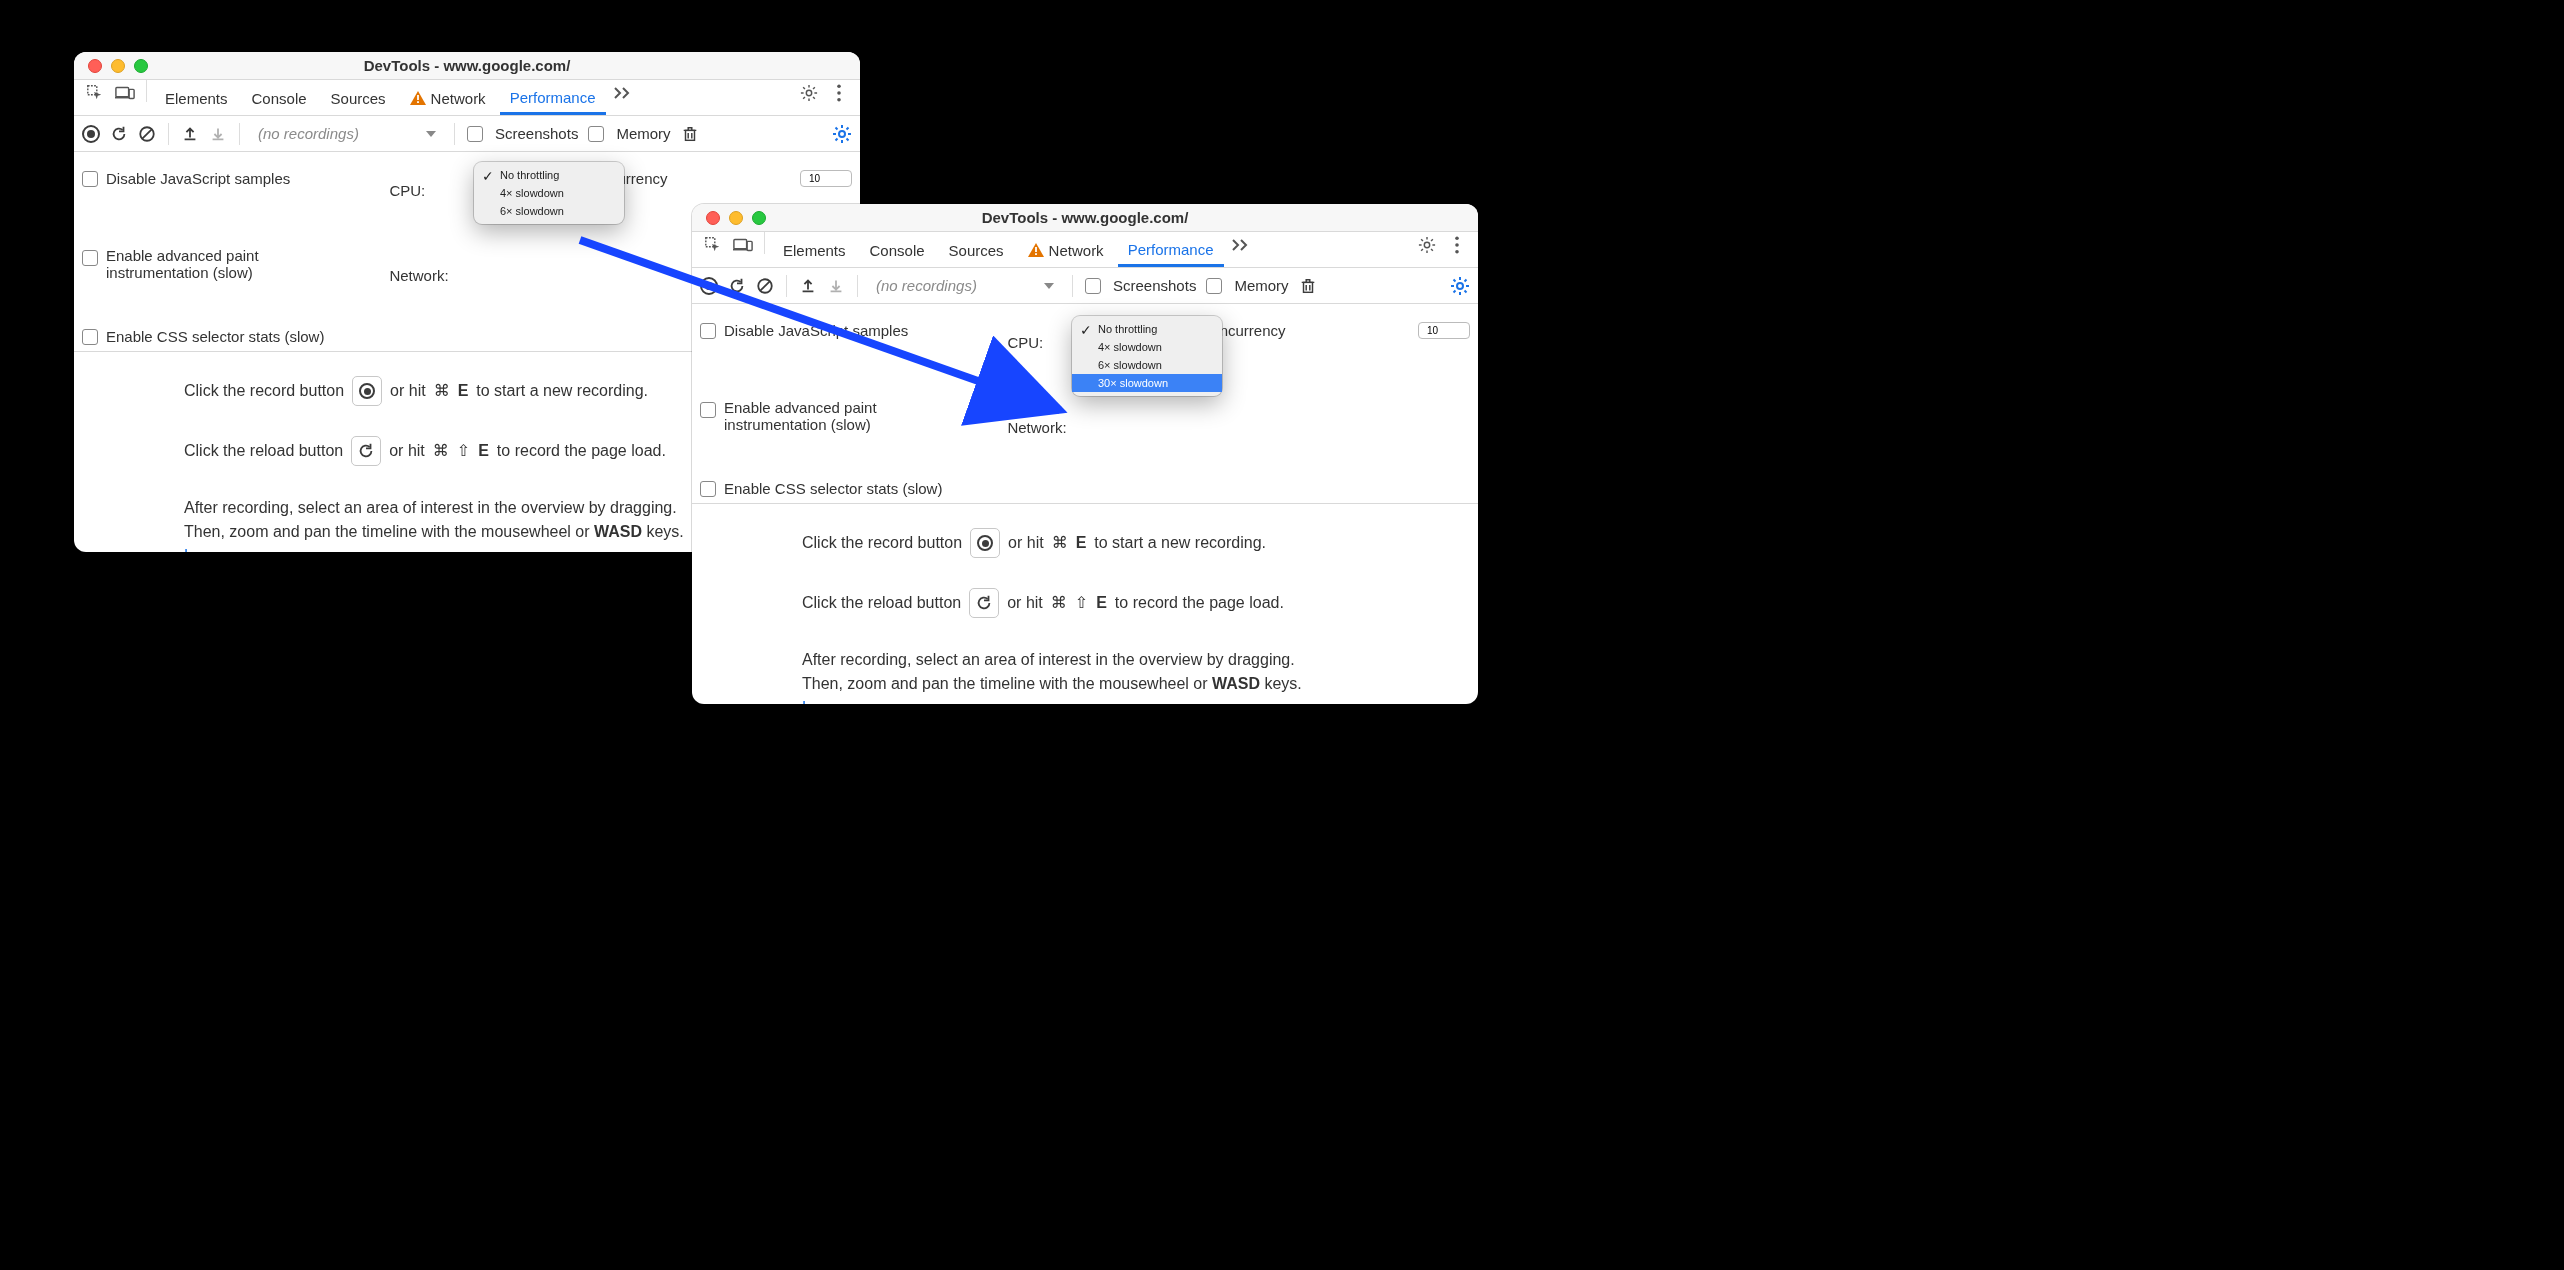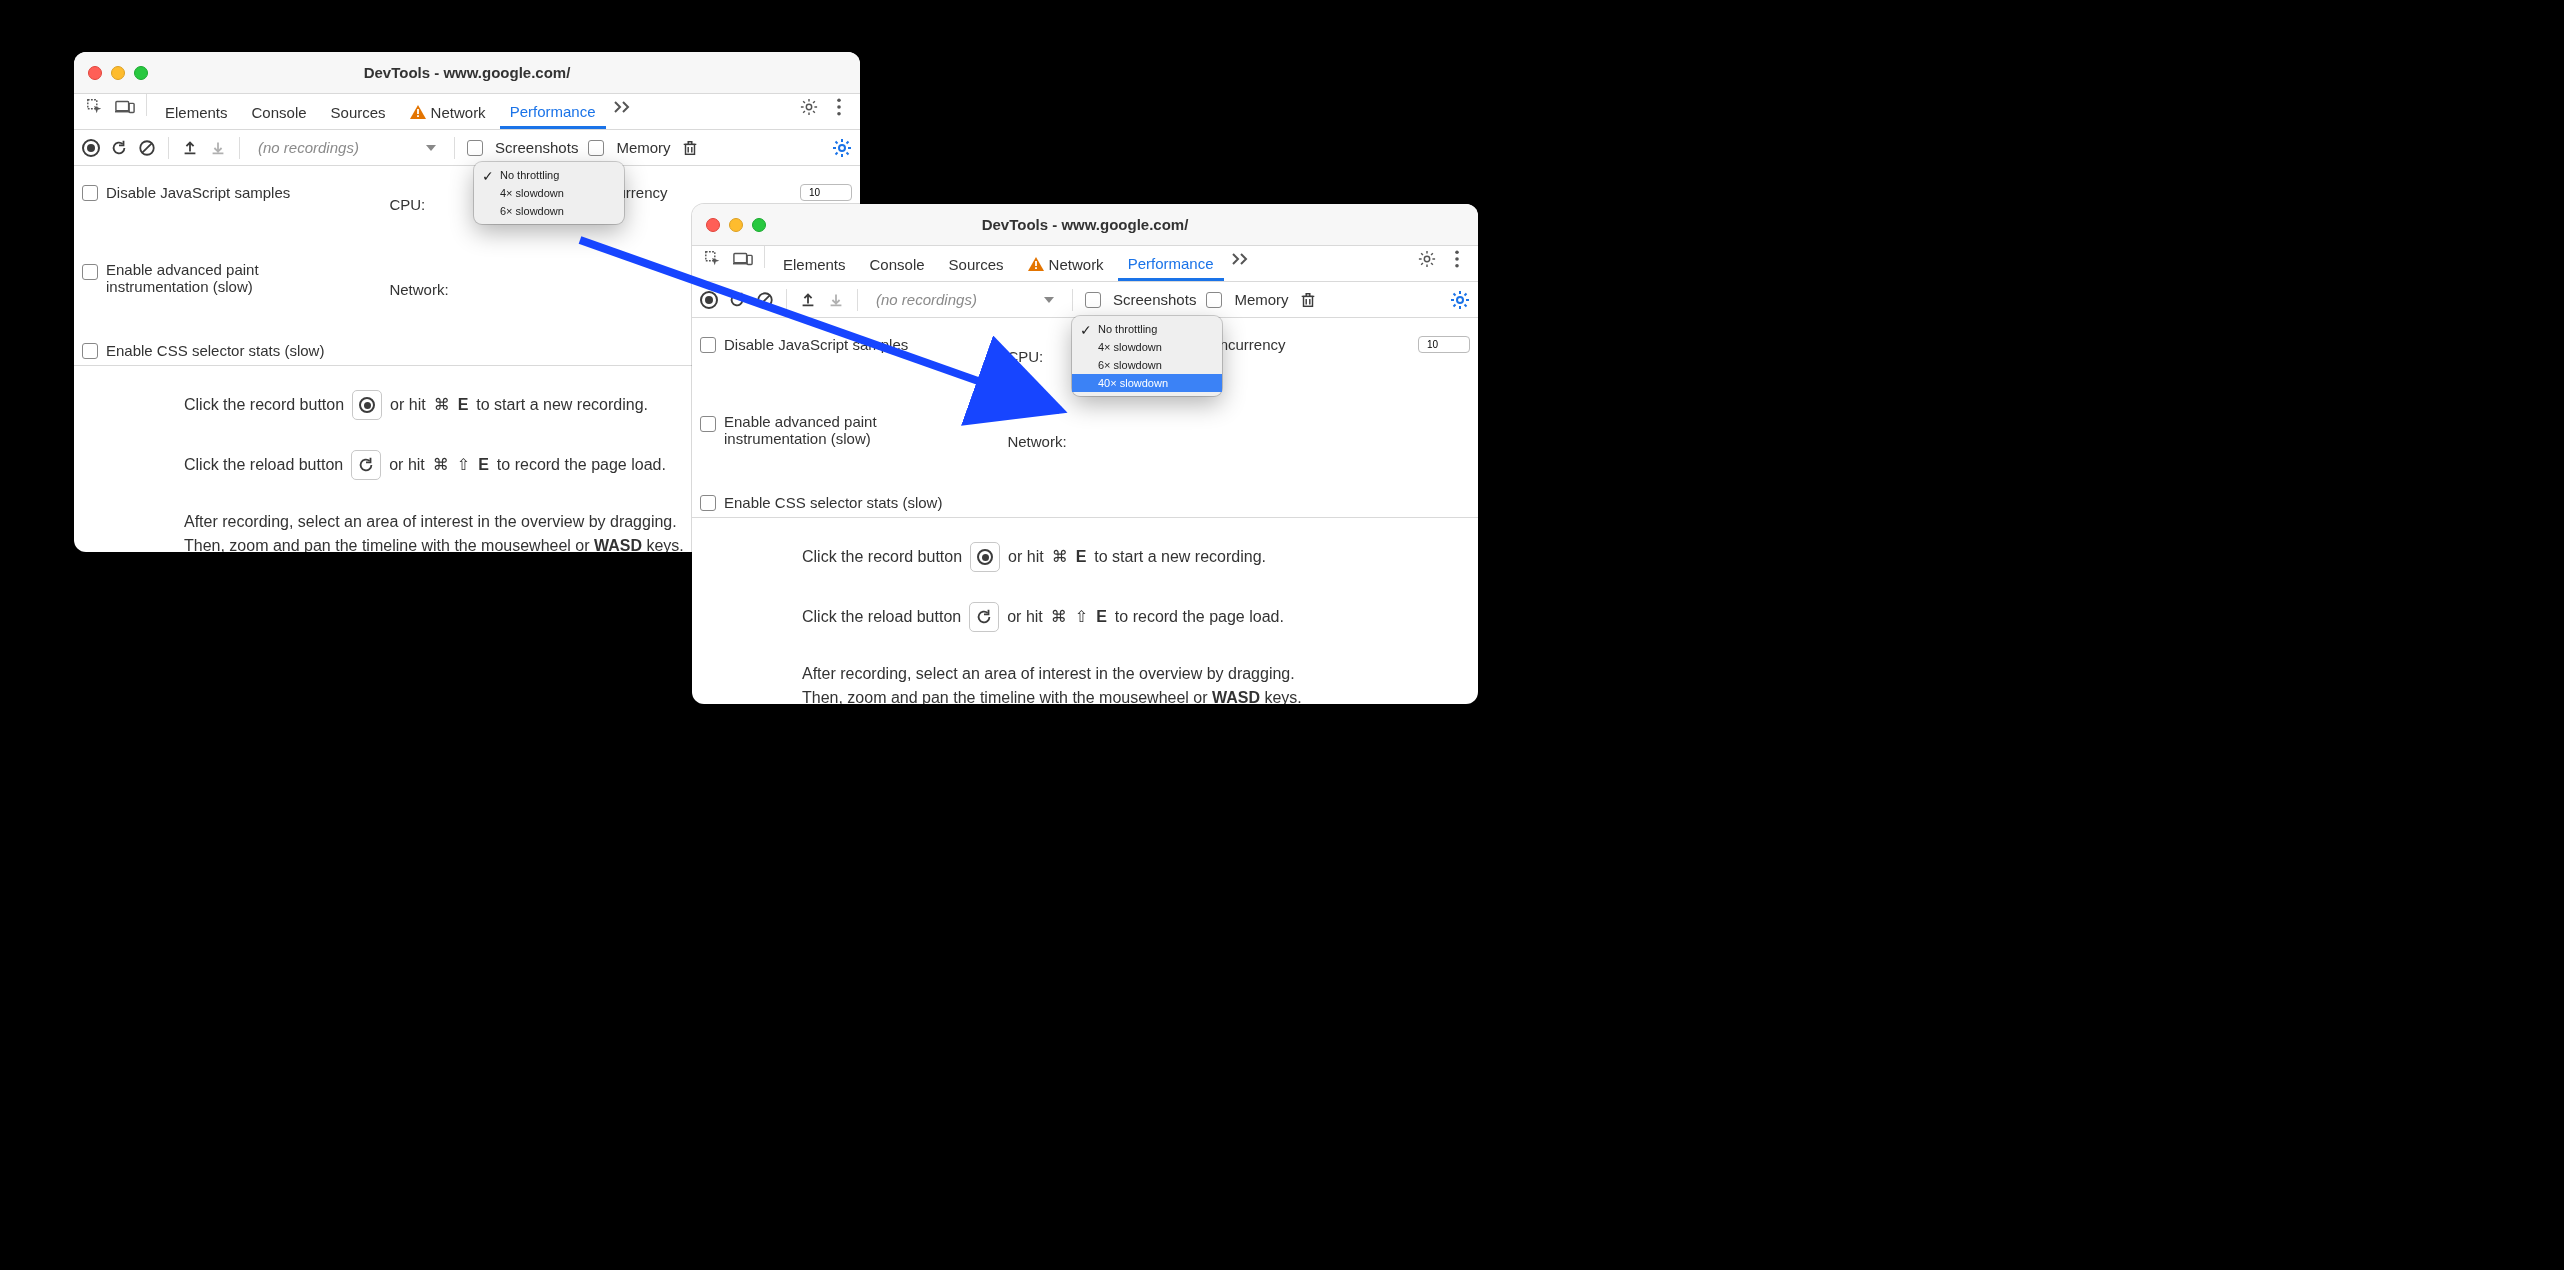--- a/index.html
+++ b/index.html
@@ -19,21 +19,21 @@
     filter: blur(10px);
   }
   .window {
     position: absolute;
     background: #fff;
     border-radius: 12px;
     overflow: hidden;
     box-shadow: 0 0 0 1px rgba(0,0,0,.15);
   }
   .titlebar {
-    height: 42px;
+    height: 28px;
     background: #f7f7f7;
     display: flex;
     align-items: center;
     padding: 0 14px;
     border-bottom: 1px solid #d9d9d9;
     position: relative;
   }
   .traffic-lights { display:flex; gap:9px; }
   .tl { width:14px; height:14px; border-radius:50%; }
   .tl.red { background:#ff5f57; border:1px solid #e1443b; }
@@ -535,21 +535,21 @@
       <span>After recording, select an area of interest in the overview by dragging.</span><br>
       <span>Then, zoom and pan the timeline with the mousewheel or </span><span class="bold">WASD</span><span> keys.</span><br>
       <a class="link">Learn more</a>
     </div>
   </div>
 
   <div class="dropdown" style="left:380px; top:112px;">
       <div class="item checked">No throttling</div>
       <div class="item">4× slowdown</div>
       <div class="item">6× slowdown</div>
-      <div class="item hl">40× slowdown</div>
+      <div class="item hl">30× slowdown</div>
     </div>
 </div>
 
 <svg class="arrow-overlay" style="left:560px; top:225px;" width="530" height="210" viewBox="0 0 530 210">
   <defs>
     <marker id="ah" markerWidth="14" markerHeight="14" refX="11" refY="6" orient="auto">
       <path d="M0 0 L12 6 L0 12 Z" fill="#1745ff"></path>
     </marker>
   </defs>
   <line x1="20" y1="15" x2="500" y2="185" stroke="#1745ff" stroke-width="8" marker-end="url(#ah)"></line>

